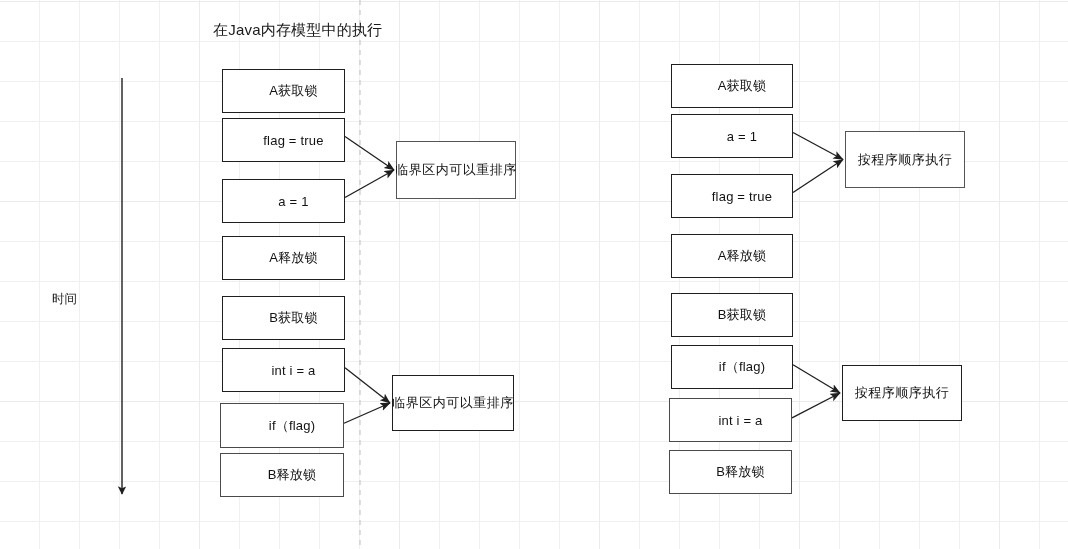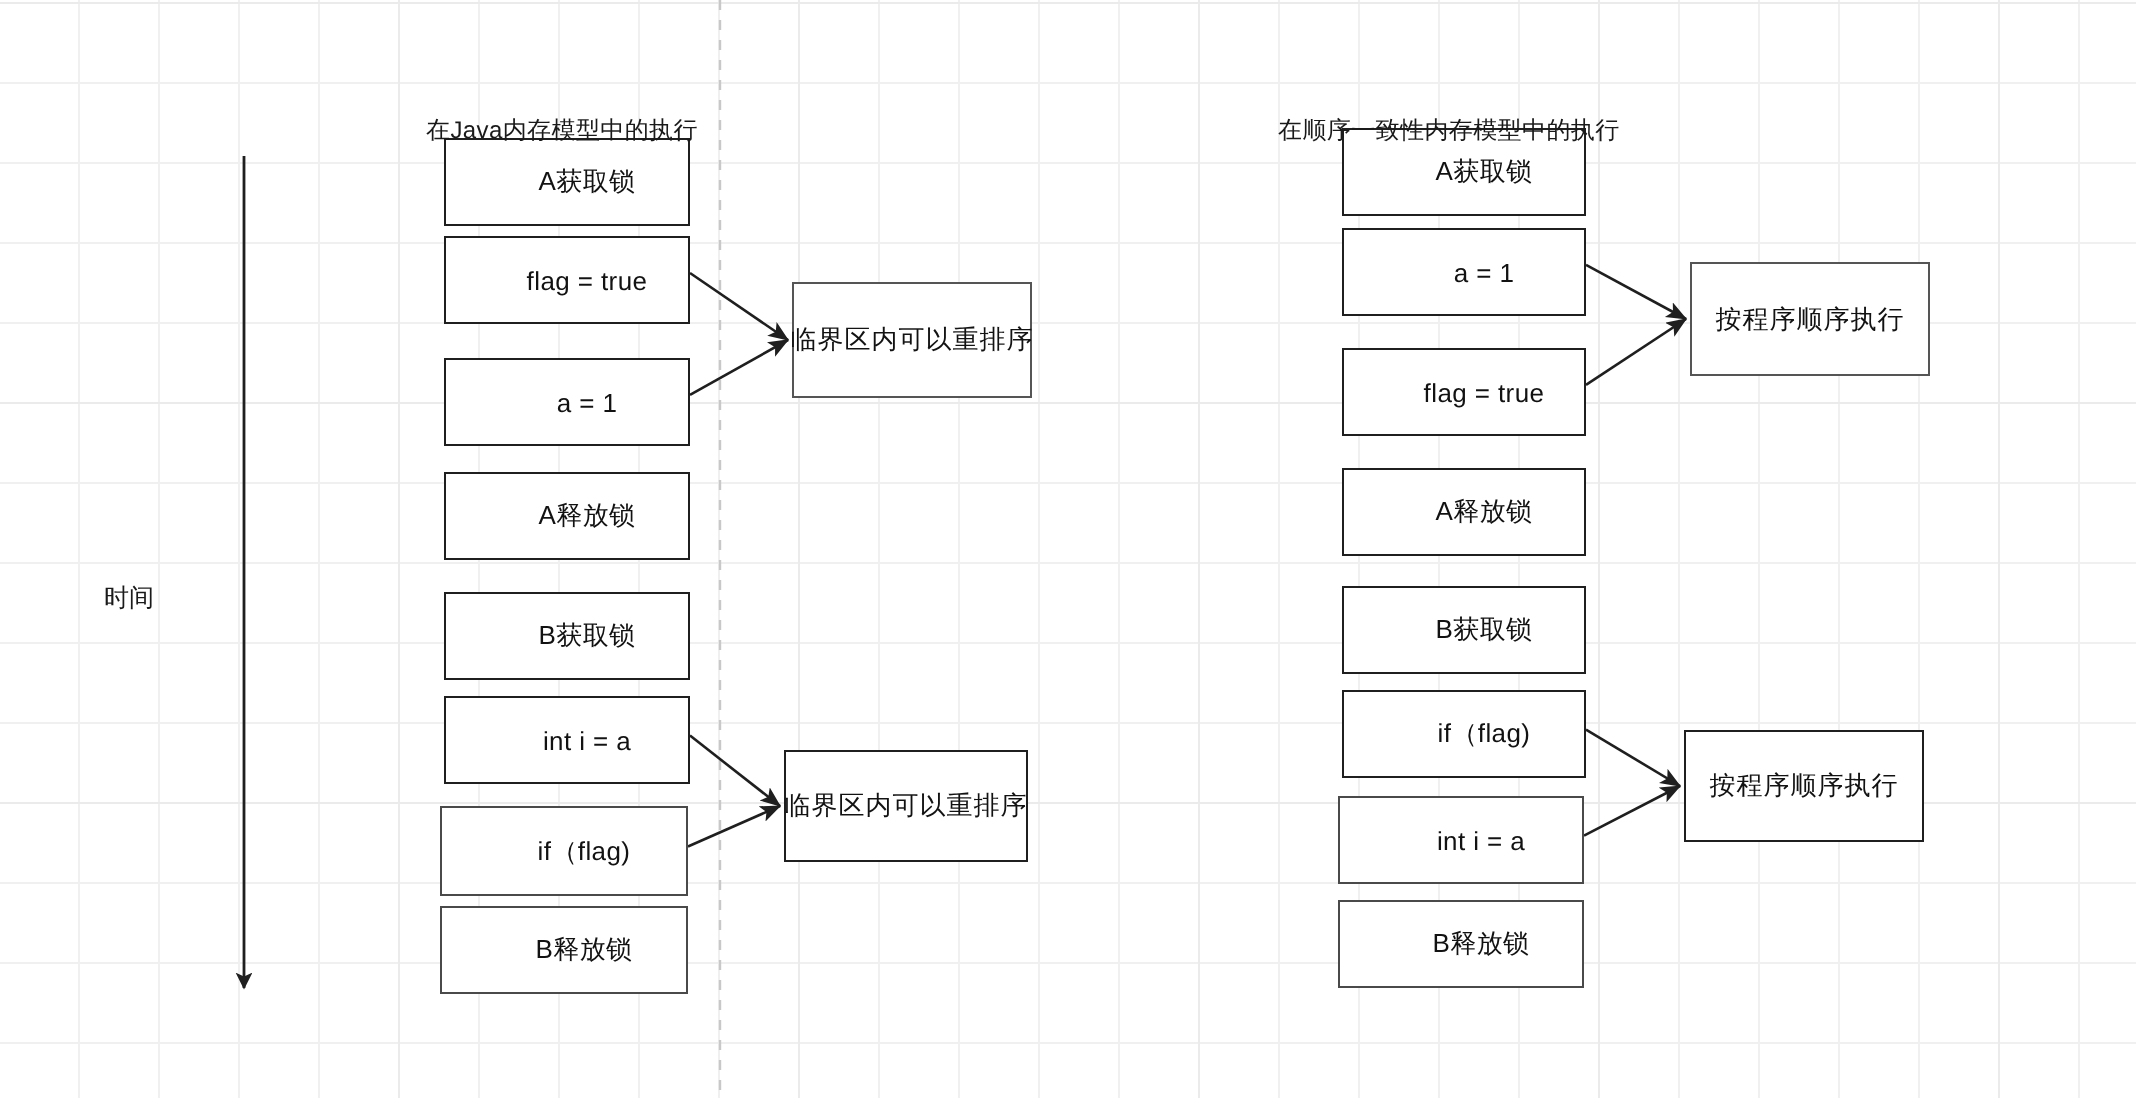--- a/index.html
+++ b/index.html
@@ -35,25 +35,24 @@
   svg.overlay {
     position: absolute;
     left: 0;
     top: 0;
     width: 1068px;
     height: 549px;
     pointer-events: none;
   }
   .col-title {
     position: absolute;
-    font-size: 12px;
+    font-size: 15px;
     color: #1a1a1a;
     white-space: nowrap;
     letter-spacing: 0.2px;
-    margin-top: 36px;
   }
   .node {
     position: absolute;
     box-sizing: border-box;
     background: #ffffff;
     border: 1.3px solid #1f1f1f;
     display: flex;
     align-items: center;
     justify-content: center;
     font-size: 13px;
@@ -139,14 +138,13 @@
       <div class="node" style="left: 671px; top: 174px; width: 122px; height: 44px;">flag = true</div>
       <div class="node" style="left: 671px; top: 234px; width: 122px; height: 44px;">A释放锁</div>
       <div class="node" style="left: 671px; top: 293px; width: 122px; height: 44px;">B获取锁</div>
       <div class="node" style="left: 671px; top: 345px; width: 122px; height: 44px;">if（flag)</div>
       <div class="node thick" style="left: 669px; top: 398px; width: 123px; height: 44px;">int i = a</div>
       <div class="node thick" style="left: 669px; top: 450px; width: 123px; height: 44px;">B释放锁</div>
       <div class="result thick" style="left: 845px; top: 131px; width: 120px; height: 57px;">按程序顺序执行</div>
       <div class="result" style="left: 842px; top: 365px; width: 120px; height: 56px;">按程序顺序执行</div>
     </div>
 <div class="col-title" style="left: 213px; top: 21px;">在Java内存模型中的执行</div>
-    <div class="col-title" style="left: 639px; top: 21px;">在顺序一致性内存模型中的执行</div>
   </div>
 
 </body></html>

